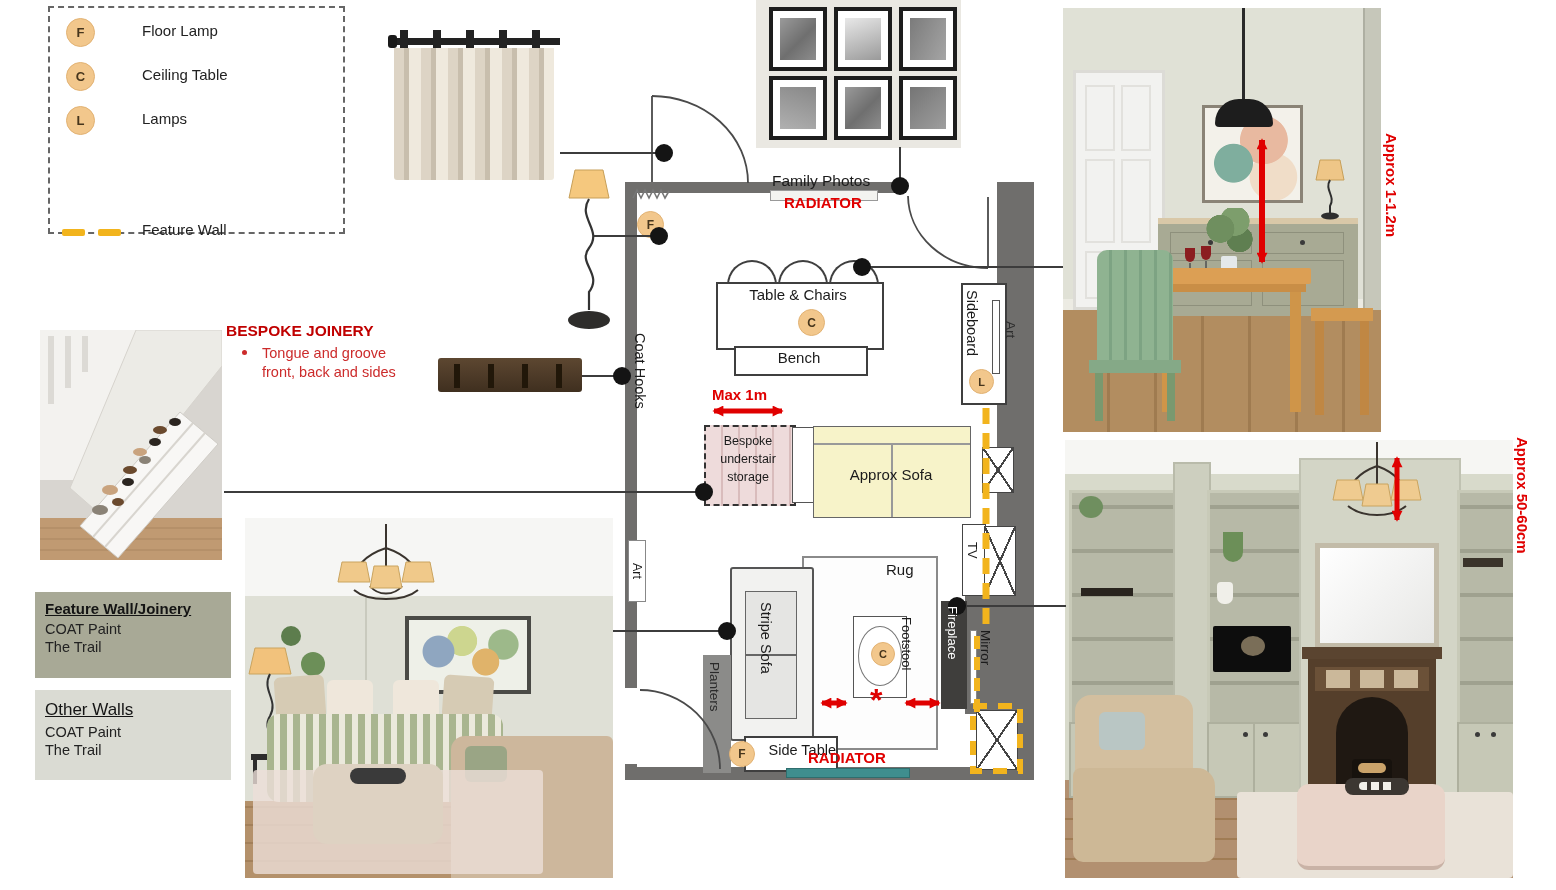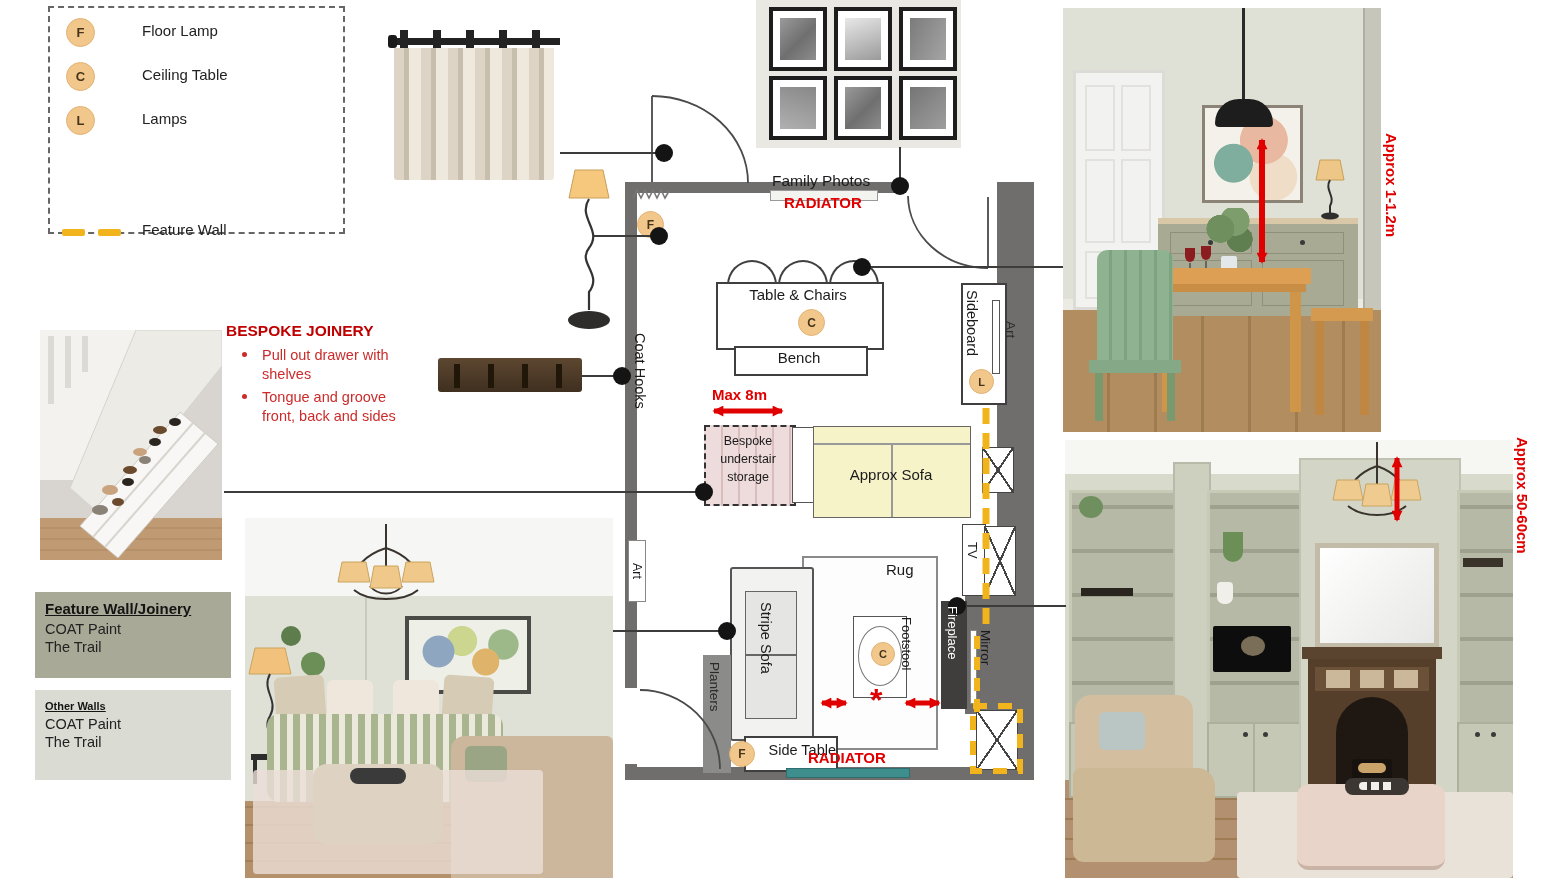--- a/index.html
+++ b/index.html
@@ -276,38 +276,34 @@
     <div class="legend-row" style="top:201px;margin-top:8px;">
       <div class="abs" style="left:12px;top:12px;width:23px;height:7px;border-radius:2px;background:#f2b41d;"></div>
       <div class="abs" style="left:48px;top:12px;width:23px;height:7px;border-radius:2px;background:#f2b41d;"></div>
       <div class="legend-lbl">Feature Wall</div>
     </div>
   </div>
 
 
   <div class="abs" style="left:226px;top:322px;width:172px;">
     <div style="font-size:15.5px;font-weight:700;color:#c00000;">BESPOKE JOINERY</div>
-    <div style="position:relative;margin:6px 0 0 14px;padding-left:22px;font-size:14.5px;color:#cc2b2b;line-height:1.3;">
-      <span style="position:absolute;left:2px;top:6px;width:5px;height:5px;border-radius:50%;background:#cc2b2b;"></span>
-      <span>Pull out drawer with shelves</span>
-    </div>
     <div style="position:relative;margin:4px 0 0 14px;padding-left:22px;font-size:14.5px;color:#cc2b2b;line-height:1.3;">
       <span style="position:absolute;left:2px;top:6px;width:5px;height:5px;border-radius:50%;background:#cc2b2b;"></span>
       <span>Tongue and groove front, back and sides</span>
     </div>
   </div>
 
   <div class="abs" style="left:35px;top:592px;width:196px;height:86px;background:#a8a996;padding:8px 0 0 10px;box-sizing:border-box;">
     <div style="font-size:15px;font-weight:700;text-decoration:underline;color:#141414;">Feature Wall/Joinery</div>
     <div style="font-size:14.5px;margin-top:4px;color:#222;">COAT Paint</div>
     <div style="font-size:14.5px;margin-top:2px;color:#222;">The Trail</div>
   </div>
 
   <div class="abs" style="left:35px;top:690px;width:196px;height:90px;background:#dadbd3;padding:10px 0 0 10px;box-sizing:border-box;">
-    <div style="font-size:11px;font-weight:700;text-decoration:underline;color:#141414;">Other Walls</div>
+    <div style="font-size:17px;font-weight:400;text-decoration:underline;color:#141414;">Other Walls</div>
     <div style="font-size:14.5px;margin-top:4px;color:#222;">COAT Paint</div>
     <div style="font-size:14.5px;margin-top:2px;color:#222;">The Trail</div>
   </div>
 
   <div class="wall" style="left:625px;top:182px;width:275px;height:11px;"></div>
   <div class="wall" style="left:997px;top:182px;width:37px;height:596px;"></div>
   <div class="wall" style="left:625px;top:182px;width:12px;height:596px;"></div>
   <div class="wall" style="left:625px;top:767px;width:409px;height:13px;"></div>
   <div class="abs" style="left:625px;top:688px;width:12px;height:76px;background:#fff;"></div>
   <div class="wall" style="left:965px;top:596px;width:69px;height:118px;"></div>
@@ -399,21 +395,21 @@
   </svg>
 
   <div class="plabel" style="left:772px;top:156px;font-size:15.5px;margin-top:16px;">Family Photos</div>
   <div class="plabel rd" style="left:784px;top:194px;font-size:15px;">RADIATOR</div>
   <div class="plabel ctr" style="left:718px;top:286px;width:160px;">Table &amp; Chairs</div>
   <div class="plabel ctr" style="left:734px;top:349px;width:130px;">Bench</div>
   <div class="plabel vt" style="left:632px;top:333px;font-size:14.5px;">Coat Hooks</div>
   <div class="plabel vt" style="left:964px;top:290px;font-size:14.5px;">Sideboard</div>
   <div class="plabel vt" style="left:1003px;top:321px;font-size:13.5px;color:#2e2e2e;">Art</div>
   <div class="plabel vt" style="left:628px;top:540px;font-size:12.5px;background:#fff;border:1px solid #888;padding:22px 1px;">Art</div>
-  <div class="plabel rd" style="left:712px;top:386px;font-size:15px;">Max 8m</div>
+  <div class="plabel rd" style="left:712px;top:386px;font-size:15px;">Max 1m</div>
   <div class="plabel ctr" style="left:706px;top:432px;width:84px;font-size:12.5px;white-space:normal;line-height:1.45;">Bespoke understair storage</div>
   <div class="plabel ctr" style="left:813px;top:466px;width:156px;">Approx Sofa</div>
   <div class="plabel vt" style="left:965px;top:542px;font-size:13px;">TV</div>
   <div class="plabel" style="left:886px;top:561px;">Rug</div>
   <div class="plabel vt" style="left:758px;top:602px;font-size:14.5px;">Stripe Sofa</div>
   <div class="plabel vt" style="left:899px;top:617px;font-size:13px;">Footstool</div>
   <div class="plabel vt" style="left:945px;top:606px;font-size:13px;color:#fff;">Fireplace</div>
   <div class="plabel vt" style="left:978px;top:630px;font-size:13.5px;">Mirror</div>
   <div class="plabel vt" style="left:707px;top:662px;font-size:13.5px;color:#2a2a2a;">Planters</div>
   <div class="plabel ctr" style="left:746px;top:742px;width:90px;font-size:14.5px;text-align:right;">Side Table</div>

